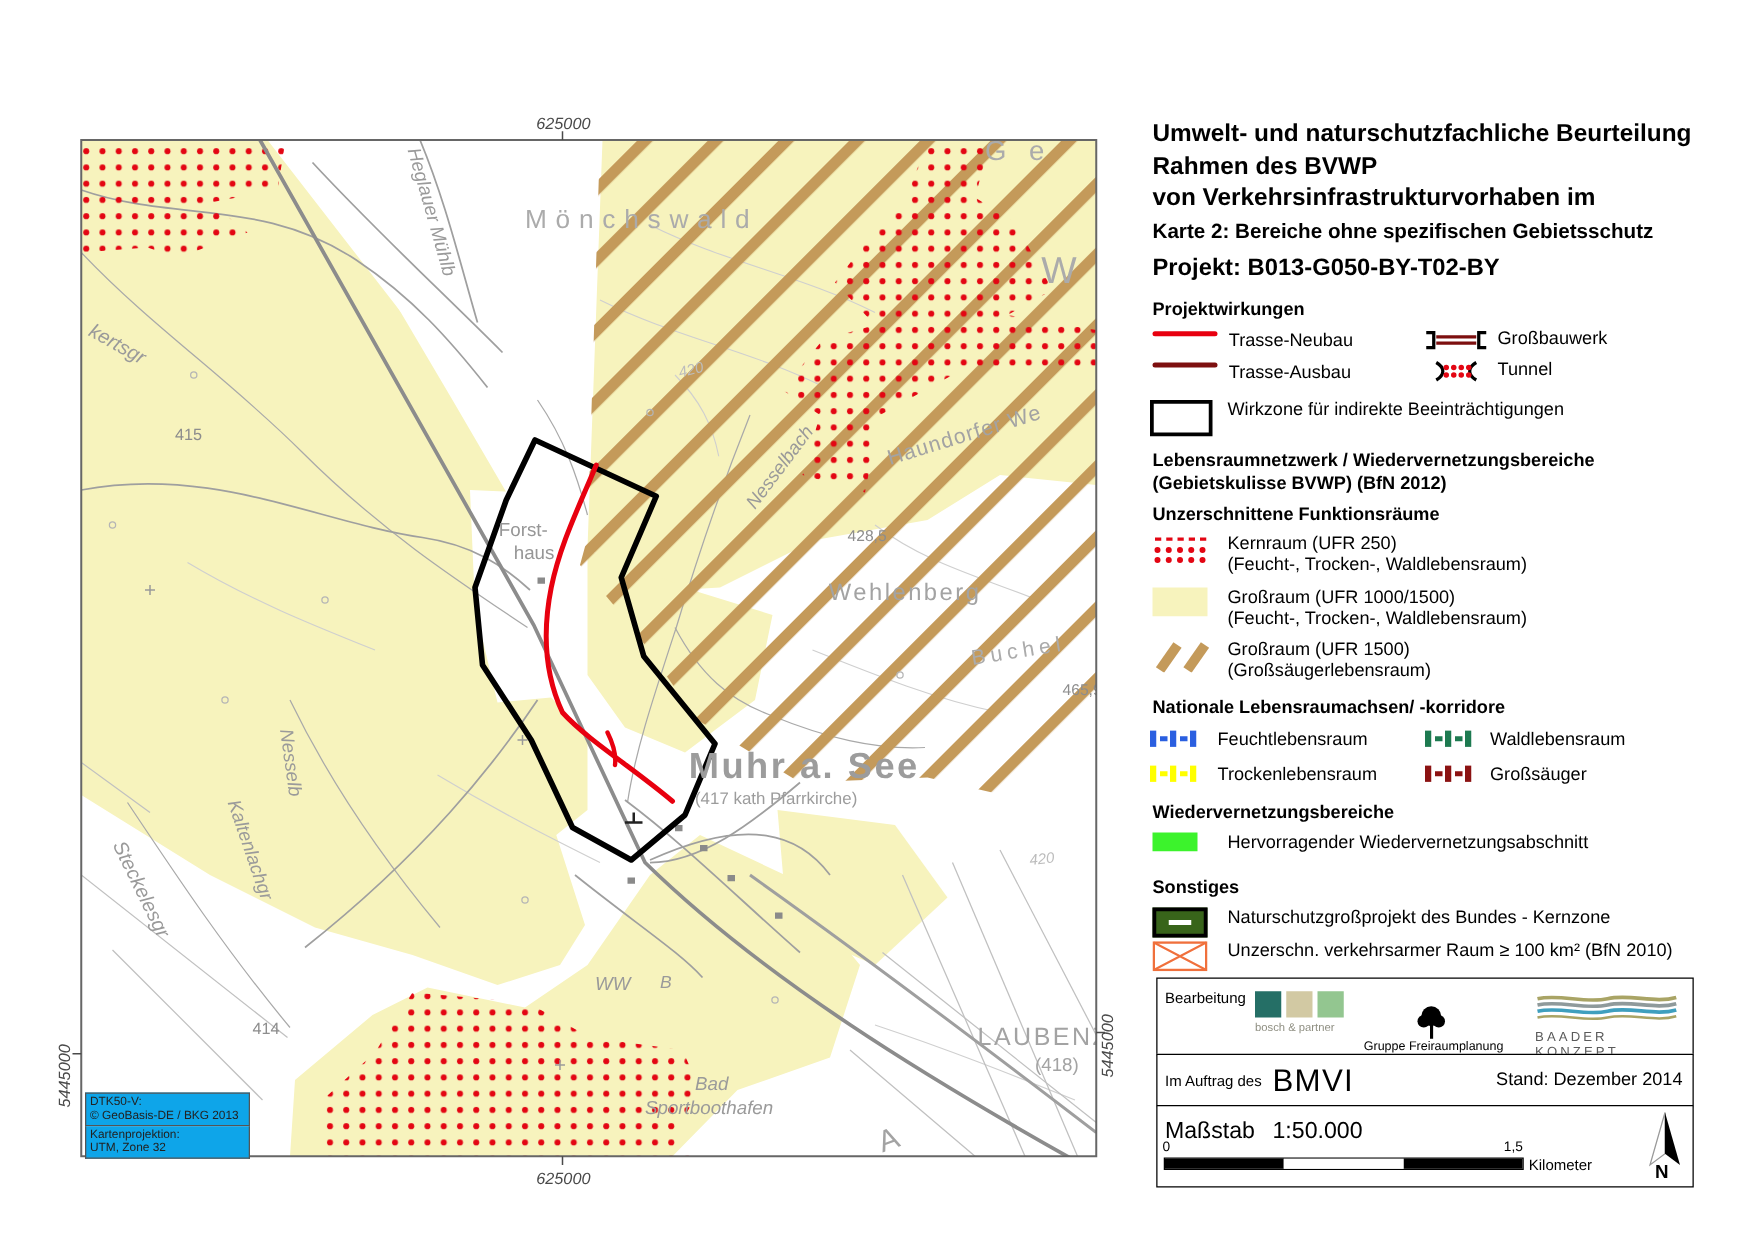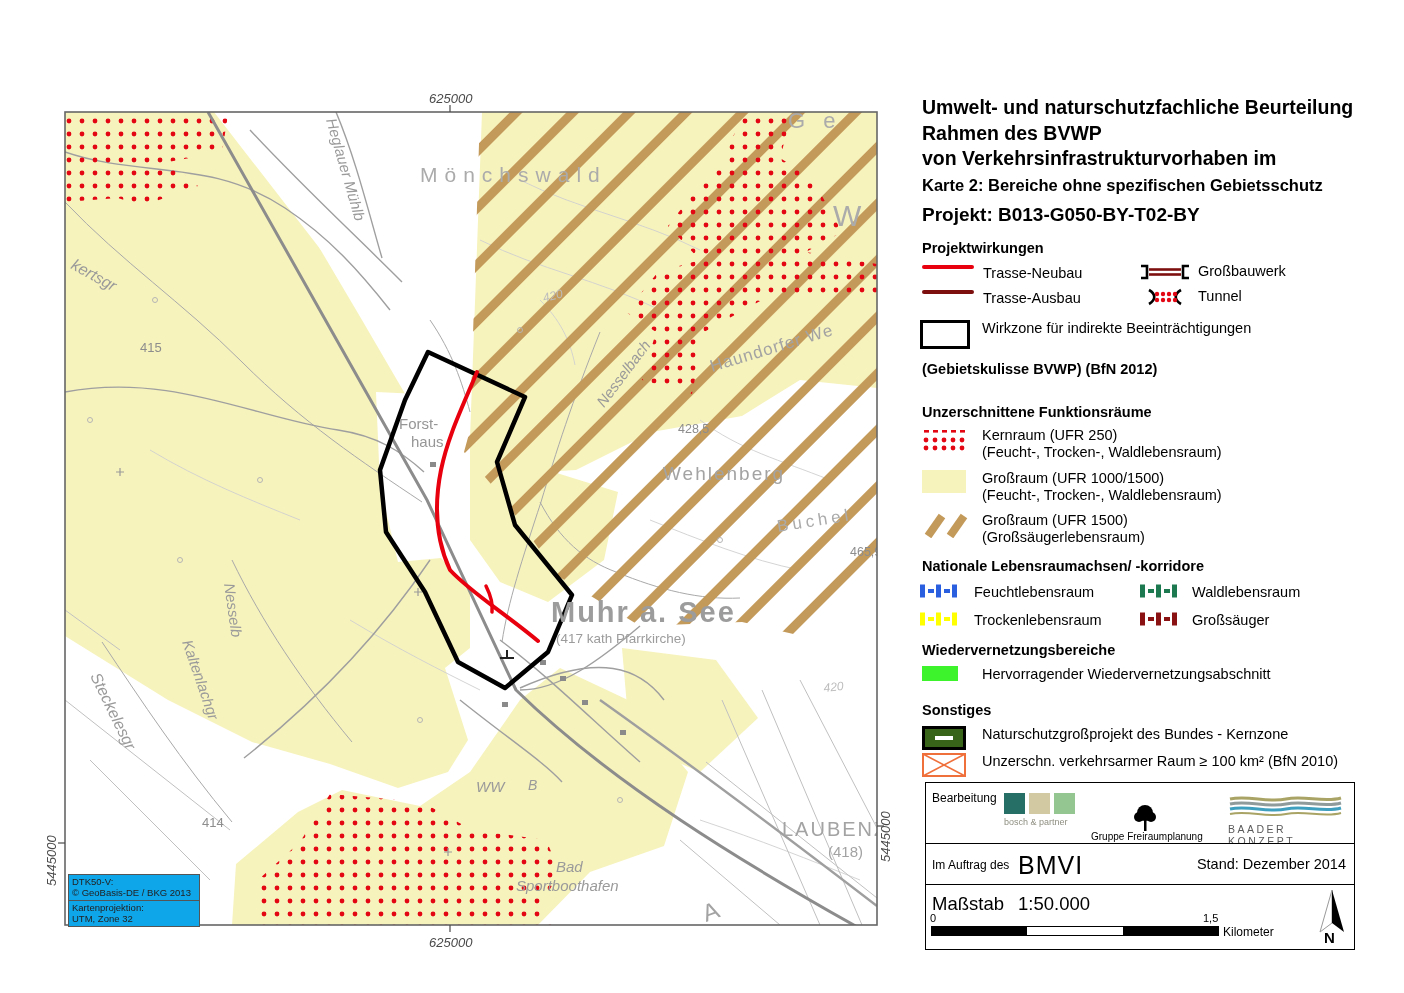--- a/index.html
+++ b/index.html
@@ -254,20 +254,21 @@
   </svg>
   <div class="llabel">Tunnel</div>
 </div>
 
 <div class="leg-item" style="left:920px;top:320px;height:30px">
   <div class="wirk-rect" style="margin-right:12px"></div>
   <div class="llabel">Wirkzone für indirekte Beeinträchtigungen</div>
 </div>
 
 <div class="abs lheading" style="left:922px;top:360px;width:450px">
+  <div>Lebensraumnetzwerk / Wiedervernetzungsbereiche</div>
   <div>(Gebietskulisse BVWP) (BfN 2012)</div>
 </div>
 <div class="abs lheading" style="left:922px;top:403px">Unzerschnittene Funktionsräume</div>
 
 <div class="leg-item" style="left:922px;top:427px">
   <svg width="46" height="26" style="margin-right:14px">
     <g fill="#e30613">
       <rect x="2" y="3" width="5" height="2.6"></rect>
           <rect x="11" y="3" width="5" height="2.6"></rect>
           <rect x="20" y="3" width="5" height="2.6"></rect>

